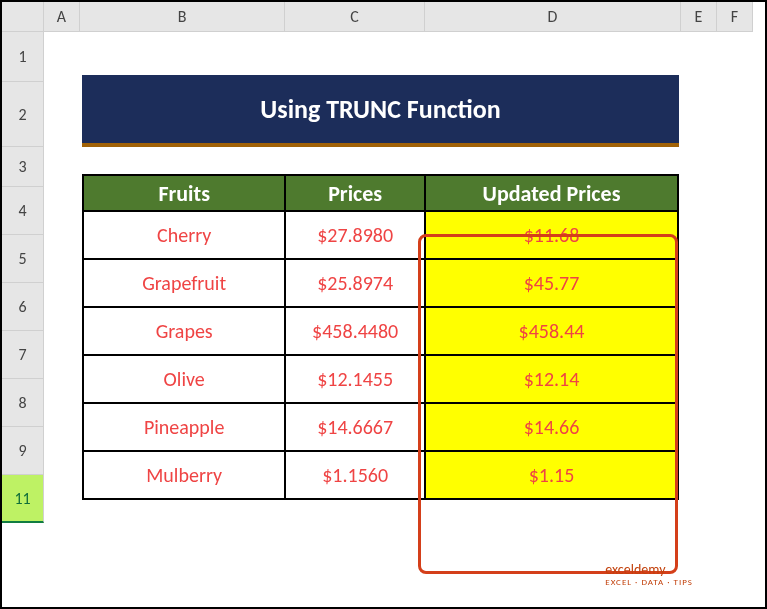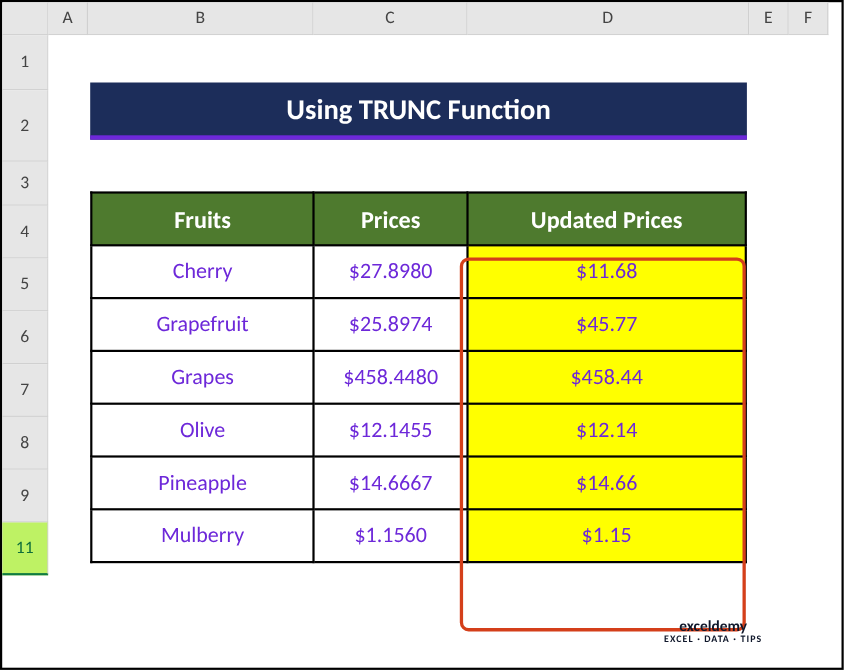--- a/index.html
+++ b/index.html
@@ -38,53 +38,53 @@
     grid-column: 2 / 8;
     grid-row: 2 / 13;
     position: relative;
     background: #fff;
   }
   .title-band {
     position: absolute;
     left: 38px;
     top: 43px;
     width: 597px;
-    height: 52px;
+    height: 72px;
     background: #1c2d5a;
-    border-bottom: 4px solid #6d28d9;
+    border-bottom: 4px solid #a16207;
     display: flex;
     align-items: center;
     justify-content: center;
     color: #fff;
     font-size: 26px;
     font-weight: 700;
   }
   .tbl {
     position: absolute;
     left: 38px;
     top: 142px;
     width: 597px;
     border-collapse: collapse;
   }
   .tbl th {
     background: #4e7a2e;
     color: #fff;
     font-size: 22px;
     font-weight: 700;
     border: 2px solid #000;
-    height: 48px;
+    height: 36px;
     text-align: center;
   }
   .tbl td {
     border: 2px solid #000;
     height: 48px;
     font-size: 20px;
     text-align: center;
     background: #fff;
-    color: #6d28d9;
+    color: #ef4444;
   }
   .tbl td.hl {
     background: #ffff00;
   }
   .tbl .col-b { width: 203px; }
   .tbl .col-c { width: 140px; }
   .tbl .col-d { width: 254px; }
   .highlight-box {
     position: absolute;
     left: 416px;
@@ -93,25 +93,24 @@
     height: 340px;
     border: 3px solid #d43f1a;
     border-radius: 8px;
     pointer-events: none;
   }
   .watermark {
     position: absolute;
     right: 72px;
     bottom: 20px;
     font-size: 14px;
-    color: #0f172a;
-    text-align: center;
+    color: #c2410c;
+    text-align: left;
     line-height: 1.1;
     pointer-events: none;
-    font-weight: bold;
   }
   .watermark .sub { font-size: 9px; letter-spacing: 1px; }
 </style>
 </head>
 <body>
 
 <div class="sheet">
   <div class="corner"></div>
   <div class="col-head">A</div>
   <div class="col-head">B</div>

